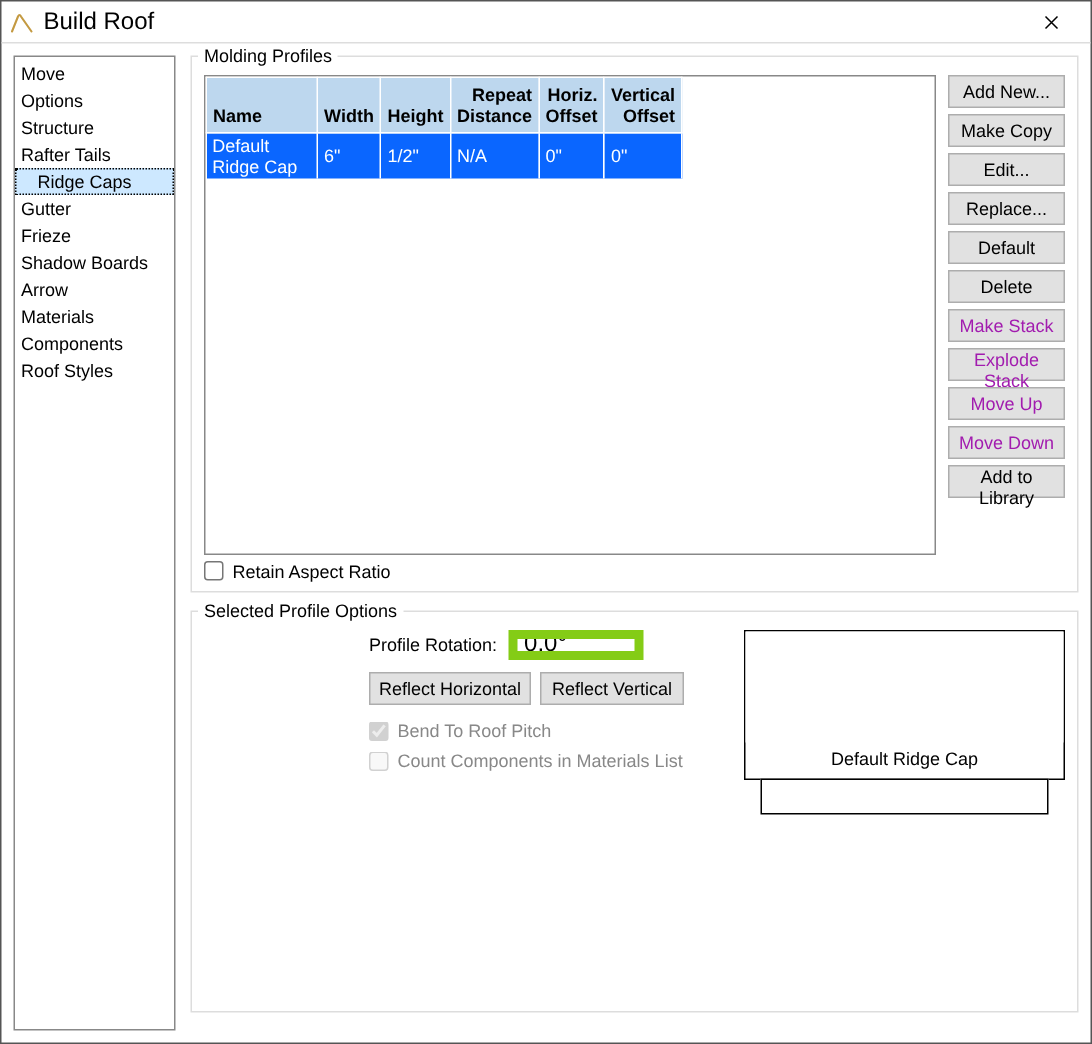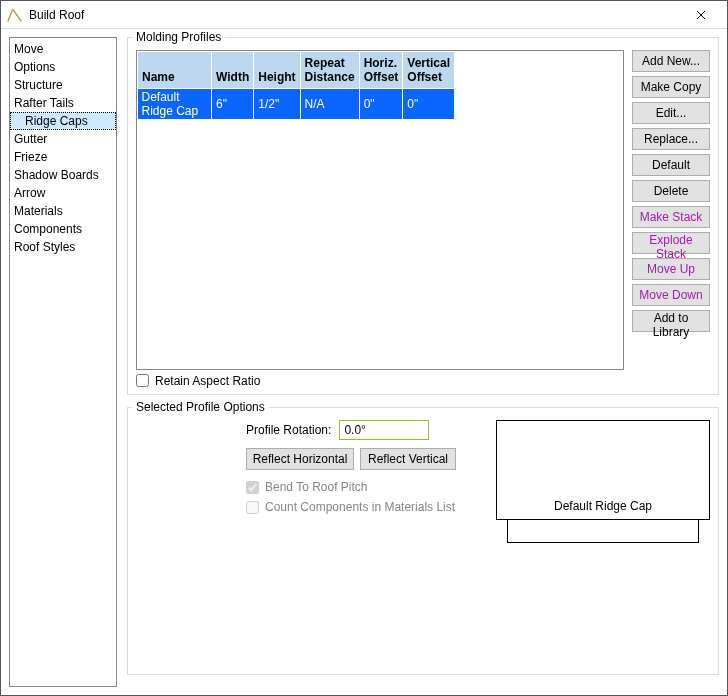--- a/index.html
+++ b/index.html
@@ -21,21 +21,21 @@
   .titlebar {
     height: 28px;
     display: flex; align-items: center;
     padding: 0 6px;
     border-bottom: 1px solid #ddd;
   }
   .titlebar .title-icon {
     width: 16px; height: 16px;
     margin-right: 6px;
   }
-  .titlebar .title-text { flex: 1; font-size: 12px; }
+  .titlebar .title-text { flex: 1; font-size: 16px; }
   .titlebar .close-btn {
     width: 40px; height: 26px;
     display: flex; align-items: center; justify-content: center;
     font-size: 14px;
     cursor: pointer;
   }
   .body {
     flex: 1;
     display: flex;
     padding: 8px;
@@ -94,21 +94,21 @@
   }
   table.mp th {
     background: #bdd7ee;
     font-weight: 700;
     text-align: left;
     padding: 4px 4px;
     border: 1px solid #fff;
     font-size: 12px;
     vertical-align: bottom;
   }
-  table.mp th.center { text-align: left; }
+  table.mp th.center { text-align: right; }
   table.mp td {
     background: #0a66ff;
     color: #fff;
     padding: 1px 4px;
     border-right: 1px solid #fff;
     font-size: 12px;
   }
   .btn-col {
     width: 78px;
     display: flex;
@@ -149,23 +149,23 @@
     display: flex;
     align-items: center;
     gap: 8px;
     margin-bottom: 8px;
   }
   .spo-left label { }
   .spo-left input[type=text] {
     width: 90px;
     height: 20px;
     font-family: inherit;
-    font-size: 12px;
+    font-size: 16px;
     padding: 1px 4px;
-    border: 1px solid #84cc16;
+    border: 6px solid #84cc16;
   }
   .spo-left .reflect-row { display:flex; gap:6px; margin-bottom:10px; }
   .chk-row {
     display: flex; align-items: center; gap: 6px;
     margin-bottom: 6px;
     color: #888;
   }
   .chk-row input { margin:0; }
   .preview {
     width: 214px;

